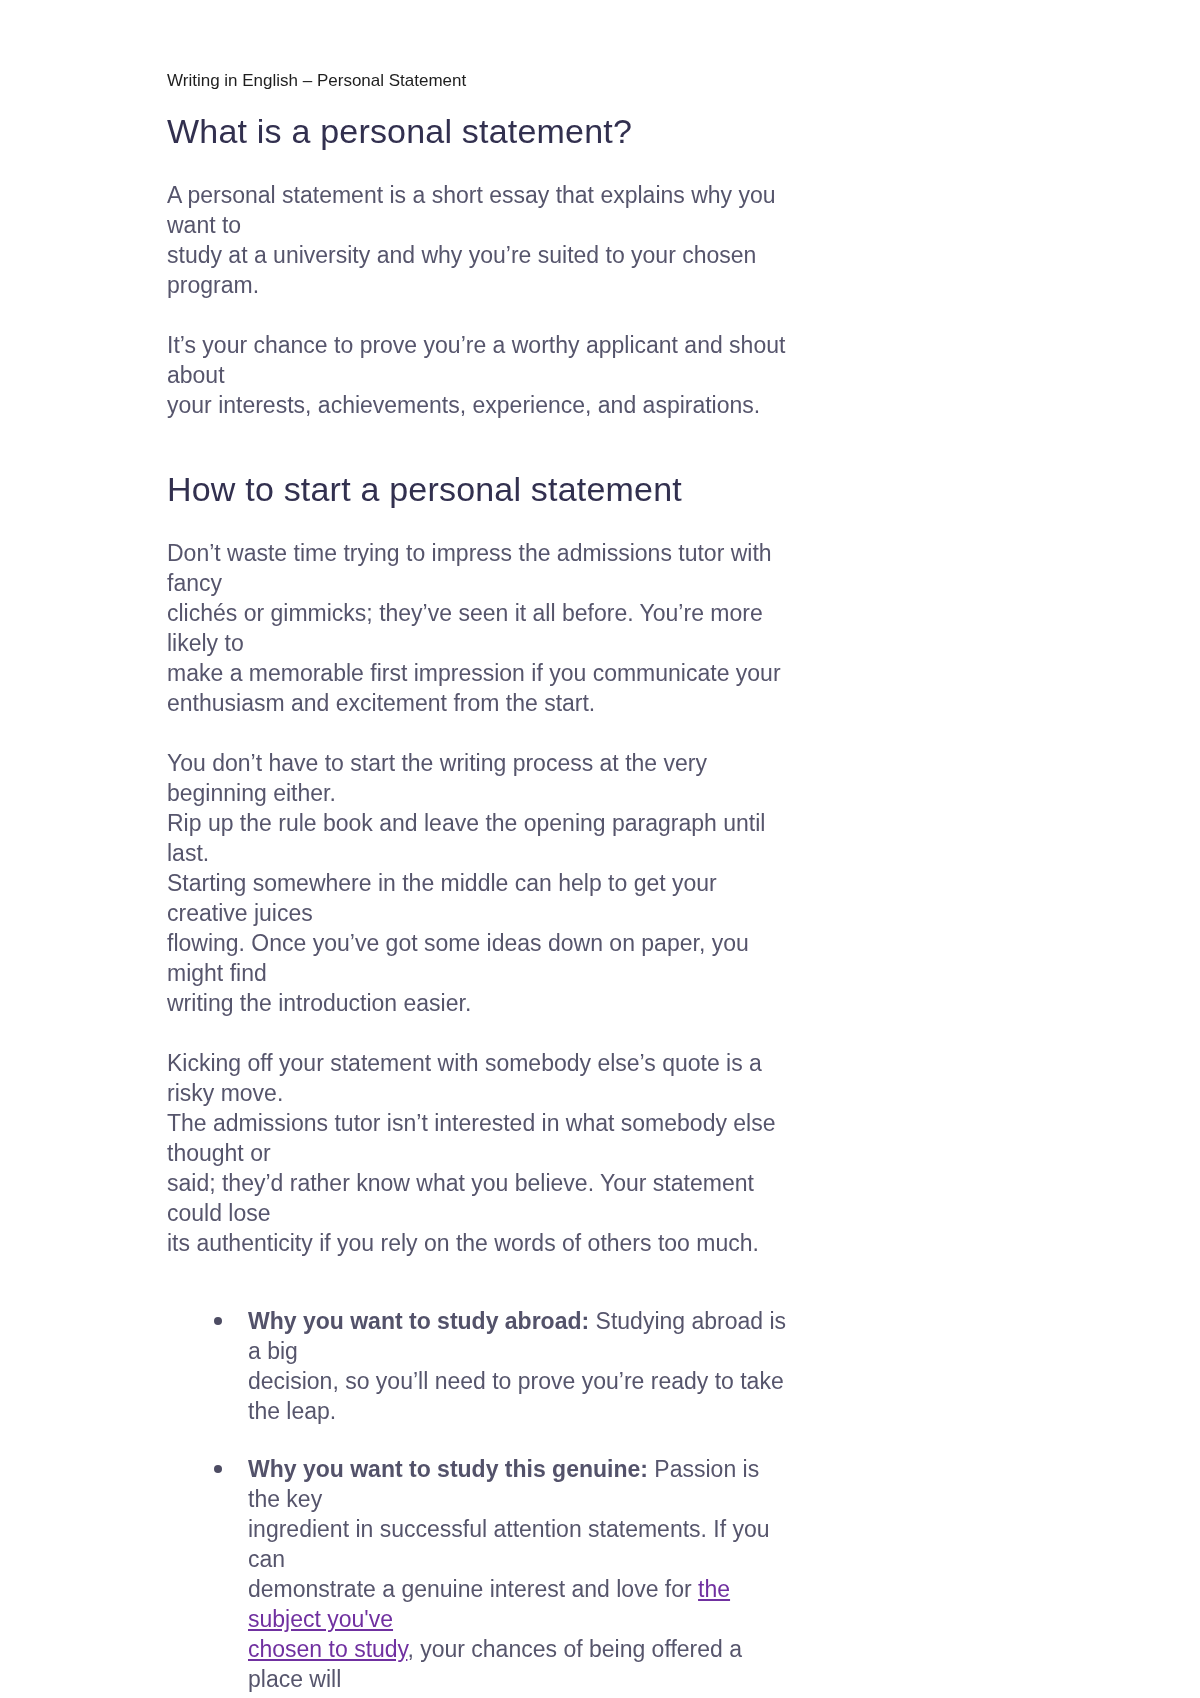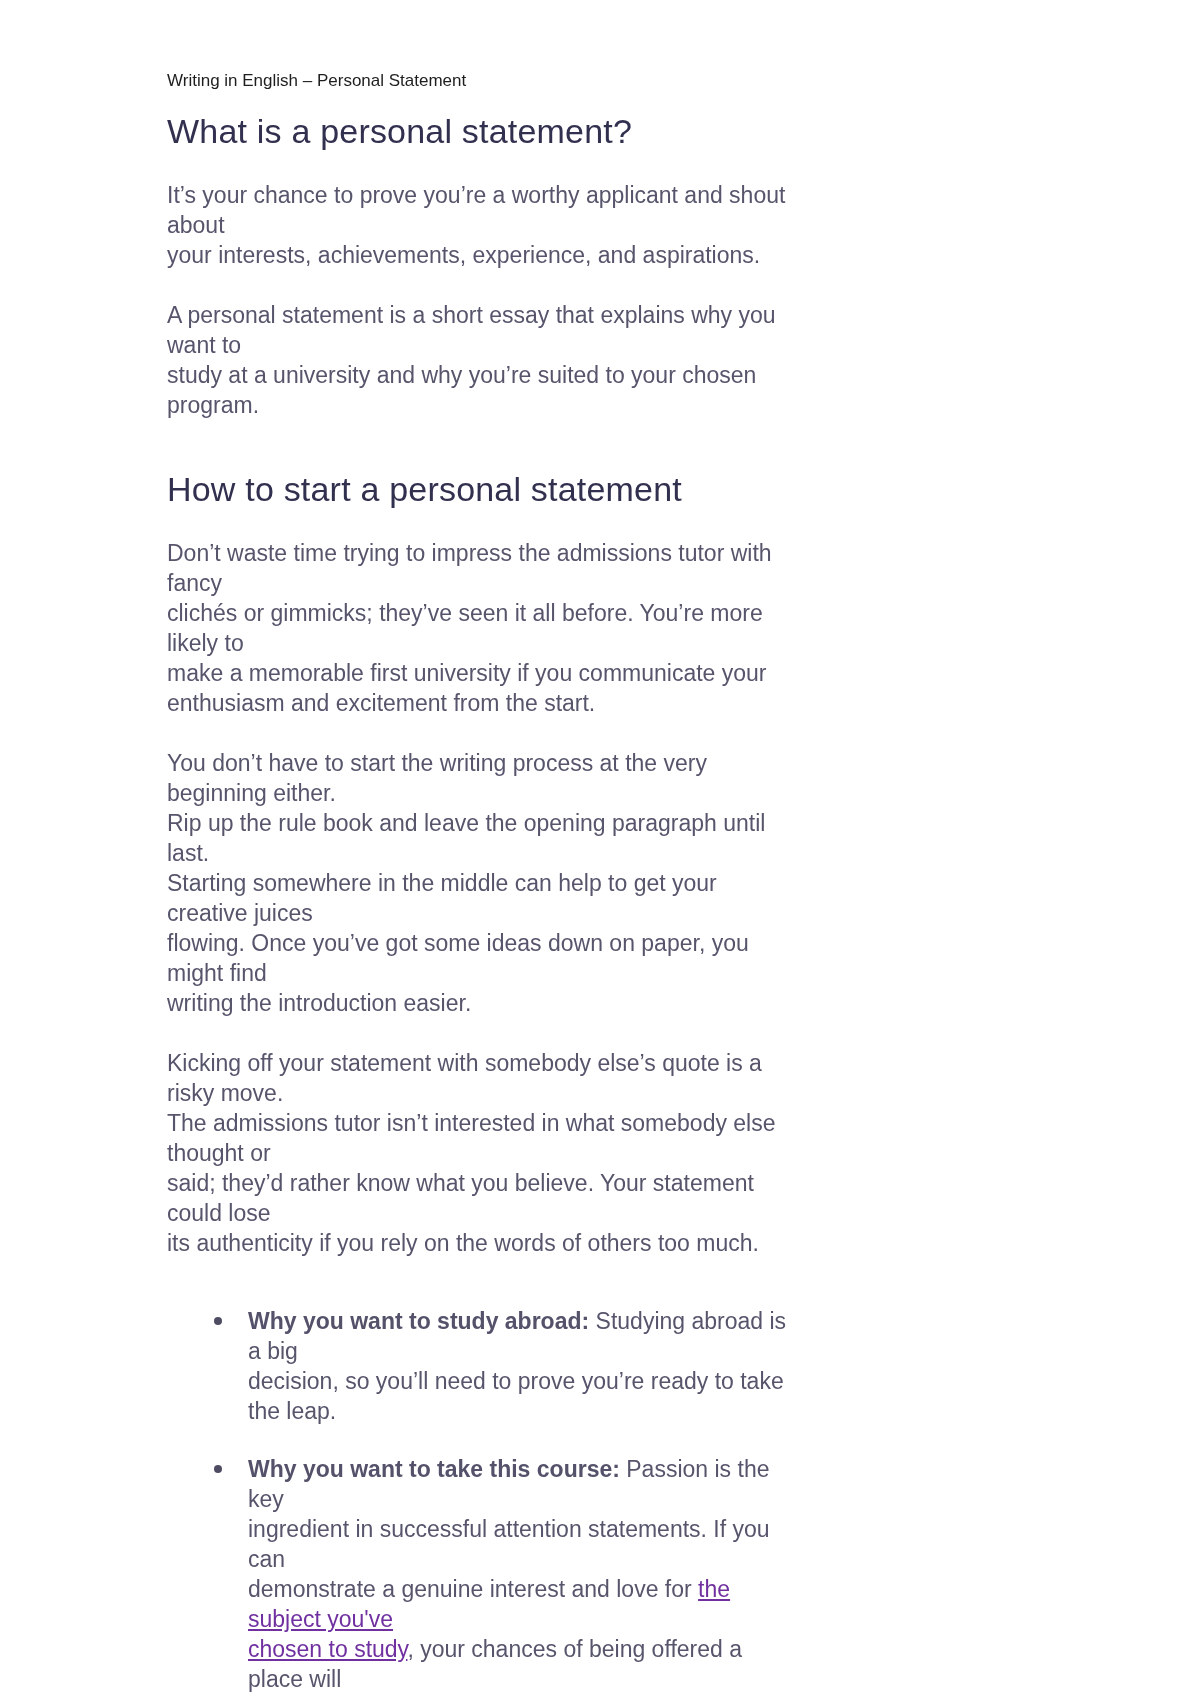--- a/index.html
+++ b/index.html
@@ -82,49 +82,49 @@
 </style>
 </head>
 <body>
 
 <div class="page">
 
   <div class="doc-header">Writing in English – Personal Statement</div>
 
   <h1 class="doc-heading first-heading">What is a personal statement?</h1>
 
+  <p class="doc-para">A personal statement is a short essay that explains why you want to
+study at a university and why you’re suited to your chosen program.</p>
+
   <p class="doc-para">It’s your chance to prove you’re a worthy applicant and shout about
 your interests, achievements, experience, and aspirations.</p>
-
-  <p class="doc-para">A personal statement is a short essay that explains why you want to
-study at a university and why you’re suited to your chosen program.</p>
 
   <h1 class="doc-heading">How to start a personal statement</h1>
 
 
   <p class="doc-para">Don’t waste time trying to impress the admissions tutor with fancy
 clichés or gimmicks; they’ve seen it all before. You’re more likely to
-make a memorable first university if you communicate your
+make a memorable first impression if you communicate your
 enthusiasm and excitement from the start.</p>
 
   <p class="doc-para">You don’t have to start the writing process at the very beginning either.
 Rip up the rule book and leave the opening paragraph until last.
 Starting somewhere in the middle can help to get your creative juices
 flowing. Once you’ve got some ideas down on paper, you might find
 writing the introduction easier.</p>
 
   <p class="doc-para">Kicking off your statement with somebody else’s quote is a risky move.
 The admissions tutor isn’t interested in what somebody else thought or
 said; they’d rather know what you believe. Your statement could lose
 its authenticity if you rely on the words of others too much.</p>
 
 
   <ul class="doc-list">
     <li><span class="bullet-dot"></span><b class="lead">Why you want to study abroad:</b><span> Studying abroad is a big
 decision, so you’ll need to prove you’re ready to take the leap.</span></li>
-    <li><span class="bullet-dot"></span><b class="lead">Why you want to take this course:</b><span> Passion is the key
+    <li><span class="bullet-dot"></span><b class="lead">Why you want to study this genuine:</b><span> Passion is the key
 ingredient in successful attention statements. If you can
 demonstrate a genuine interest and love for </span><a class="doc-link">the subject you've
 chosen to study</a><span>, your chances of being offered a place will
 increase.</span></li>
   </ul>
 
 </div>
 
 </body></html>

